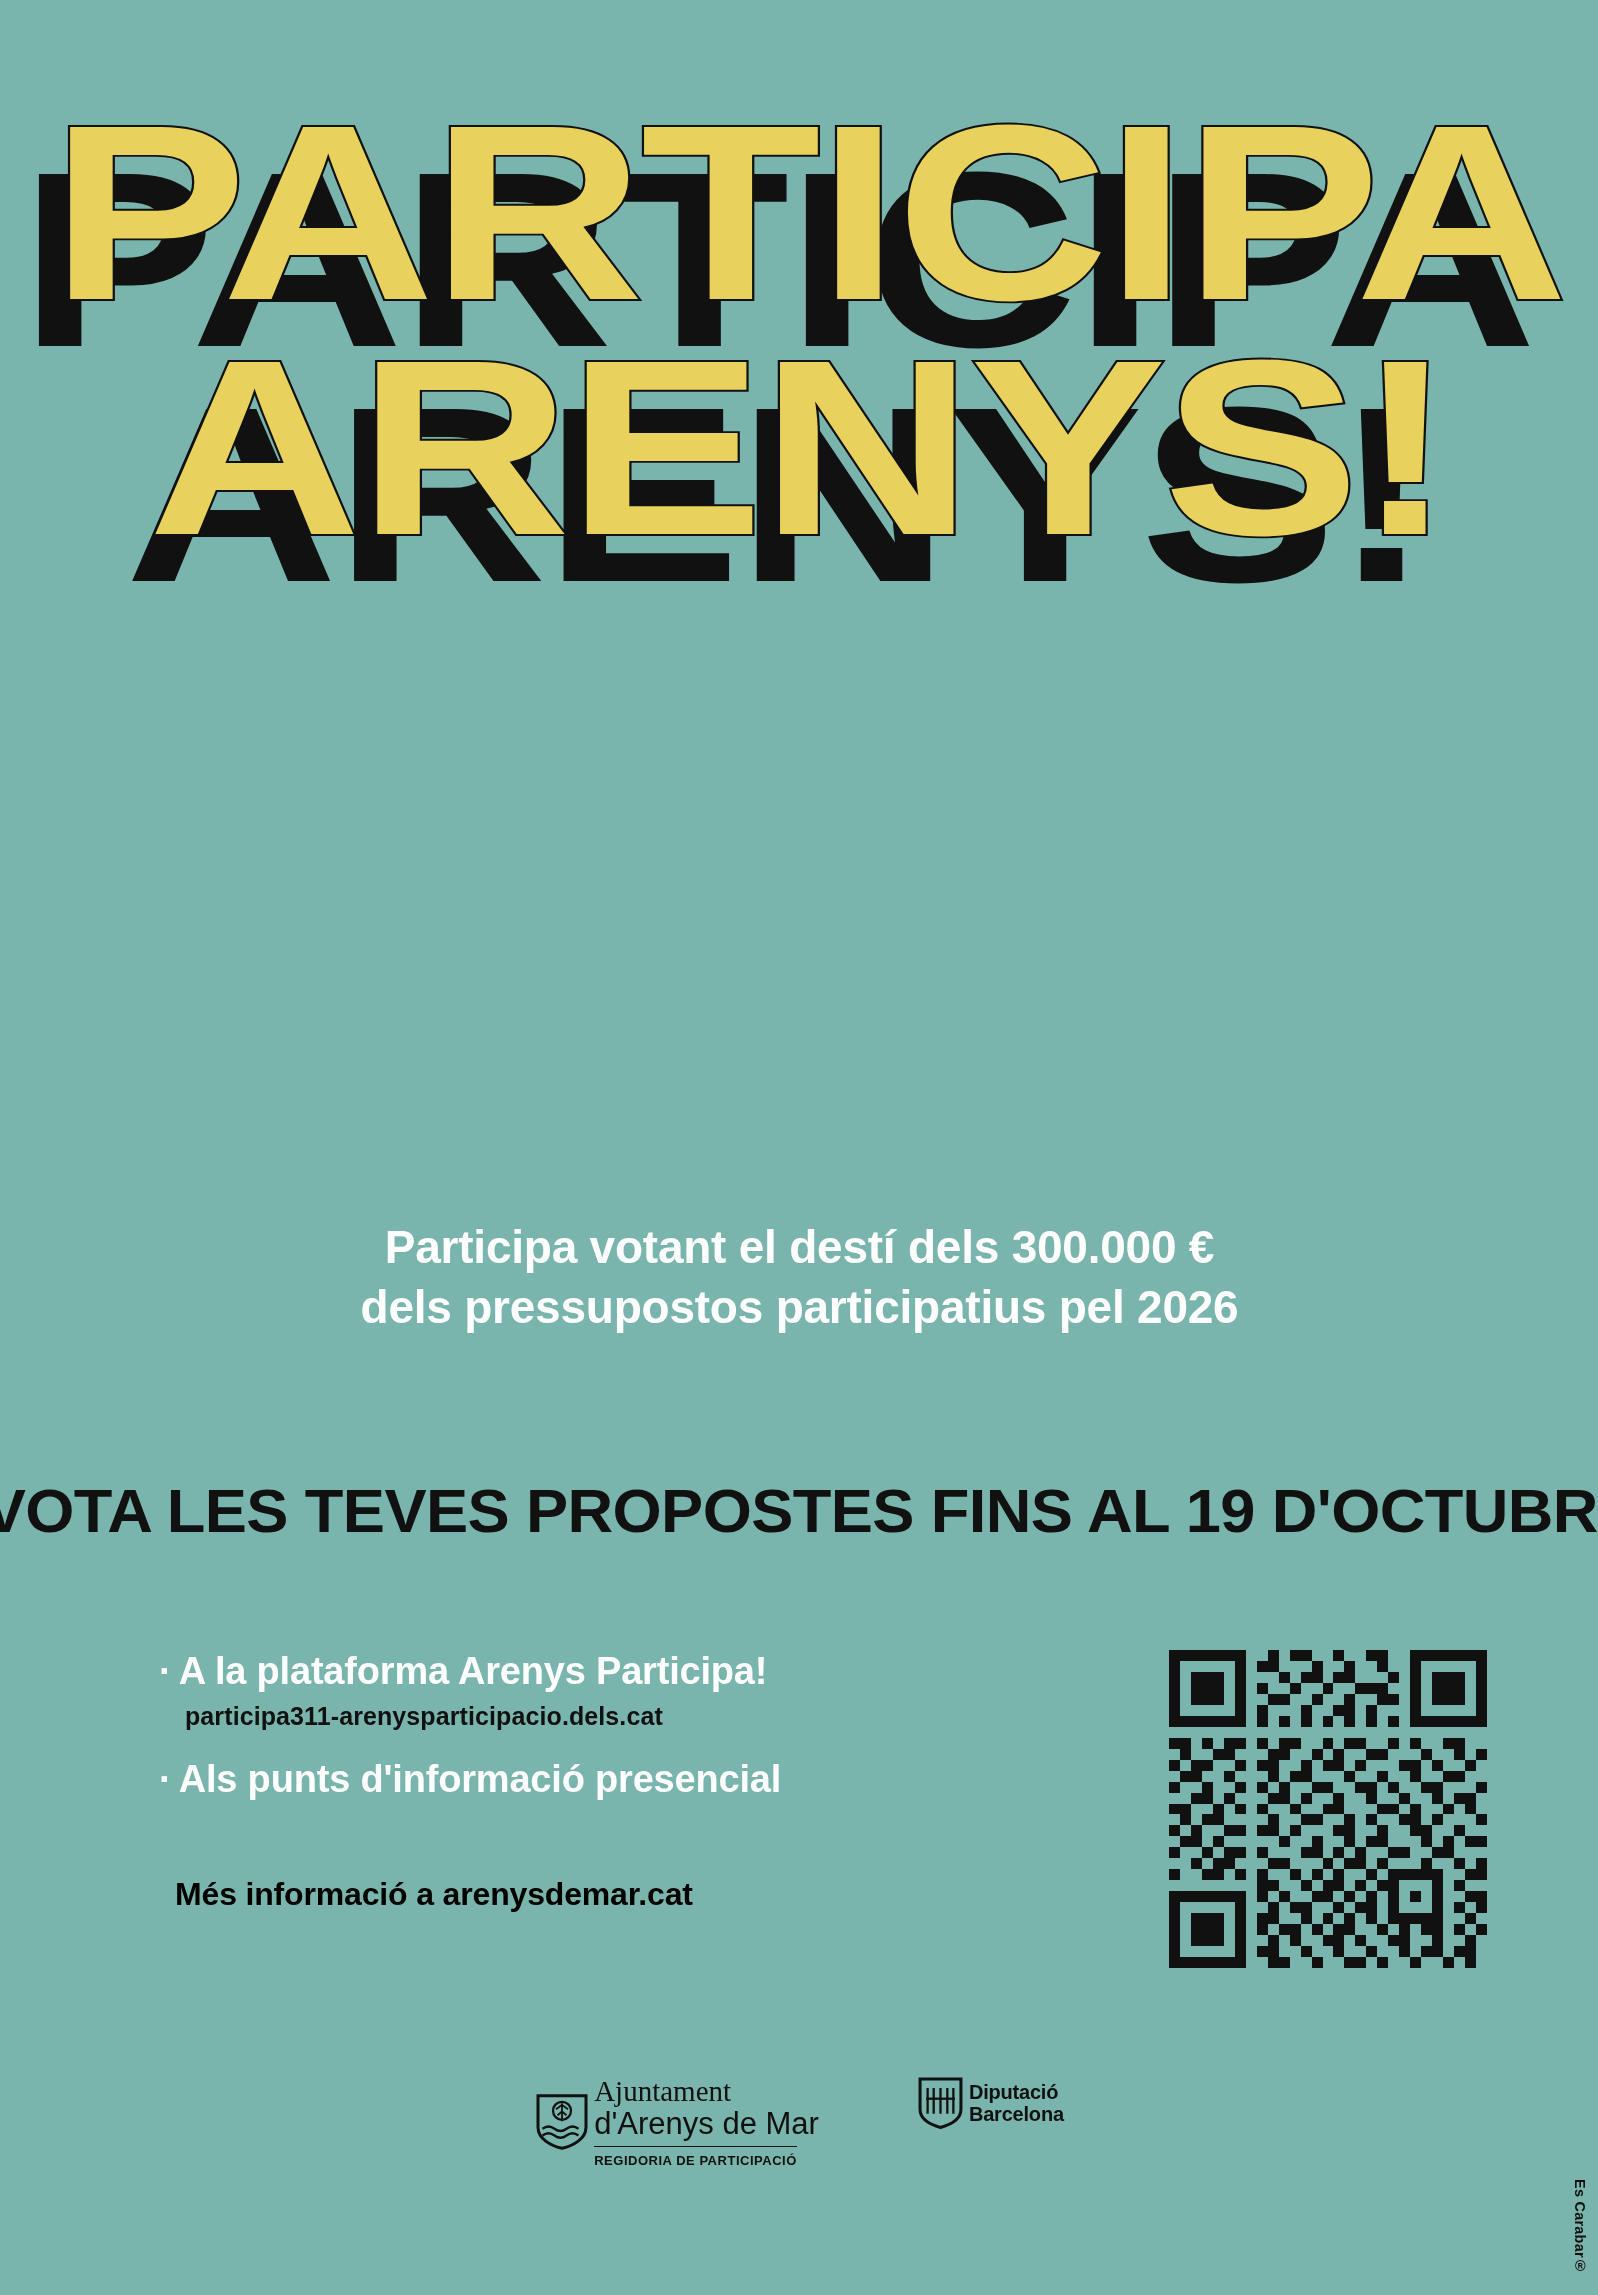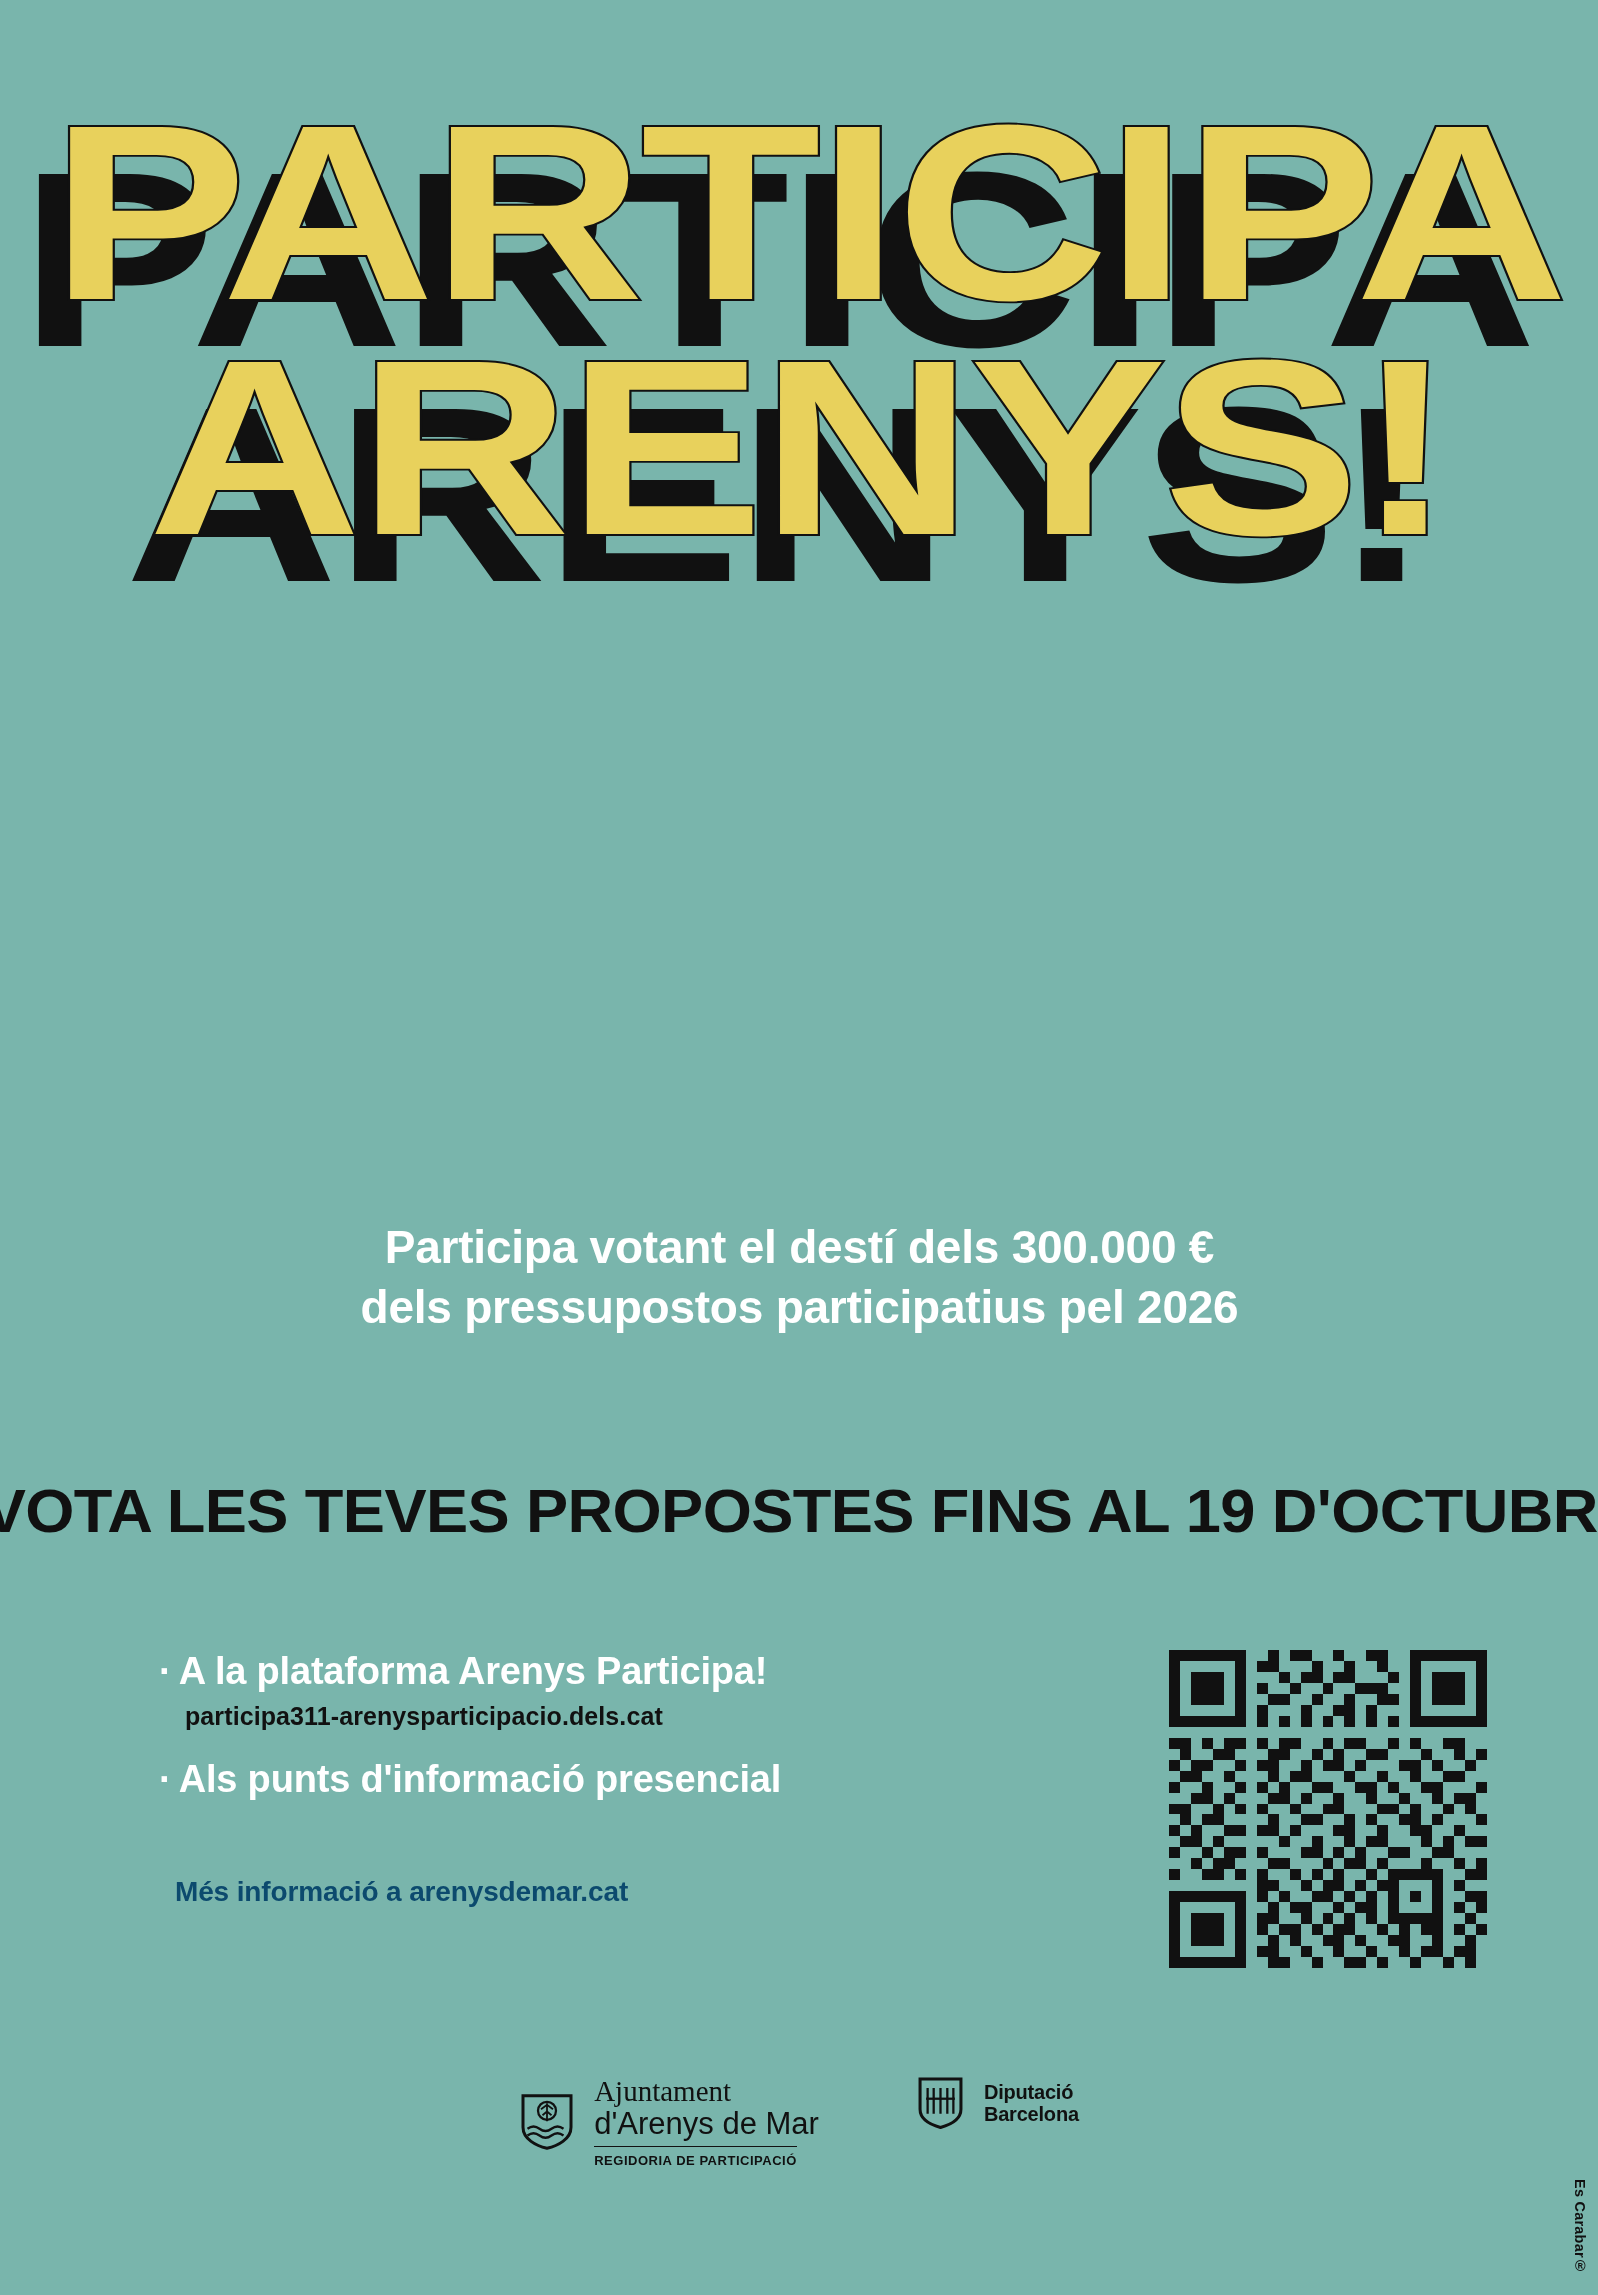--- a/index.html
+++ b/index.html
@@ -126,23 +126,23 @@
     font-size: 25px;
     letter-spacing: 0.004em;
     margin: 7.6px 0 26px 26px;
   }
   .bullet2 { margin-top: 4.5px; }
 
   .moreinfo {
     position: absolute;
     left: 175px;
     top: 1876px;
-    color: #0c4a6e;
-    font-weight: bold;
-    font-size: 28px;
+    color: #000000;
+    font-weight: bold;
+    font-size: 32px;
     letter-spacing: -0.005em;
   }
 
   
   .qr-wrap {
     position: absolute;
     left: 1169px;
     top: 1650px;
     width: 318px;
     height: 318px;
@@ -160,21 +160,21 @@
     right: 0;
     top: 2076px;
     display: flex;
     justify-content: center;
     align-items: flex-start;
     gap: 98px;
   }
   .logo {
     display: flex;
     align-items: center;
-    gap: 20px;
+    gap: 5px;
     color: #111111;
   }
   .logo-mark { flex: 0 0 auto; }
   .logo-text { line-height: 1.08; }
   .logo-text .l1 {
     font-family: "Liberation Serif", serif;
     font-size: 29px;
     font-weight: normal;
   }
   .logo-text .l2 {

